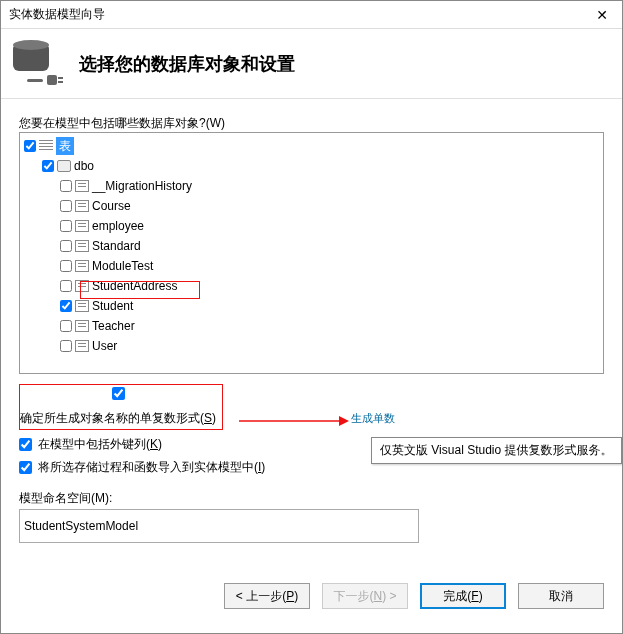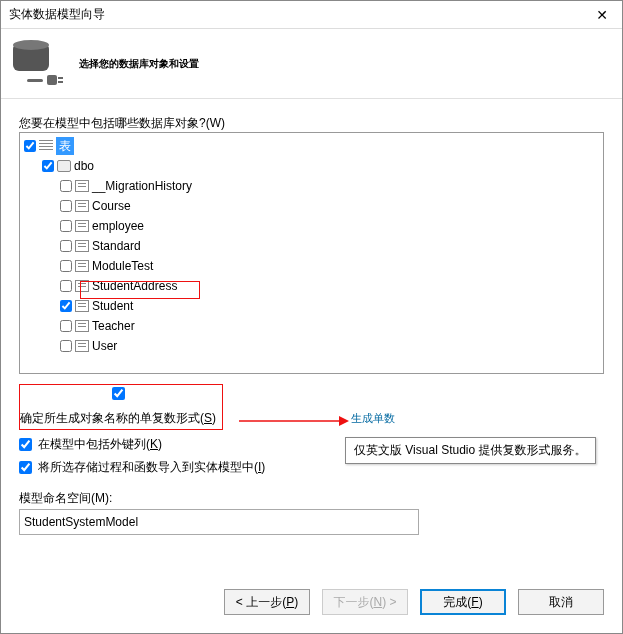--- a/index.html
+++ b/index.html
@@ -44,21 +44,21 @@
   content:""; position:absolute; top:-5px; left:0; width:36px; height:10px;
   background:#777; border-radius:50%;
 }
 .plug {
   position:absolute; bottom:2px; right:0px; width:28px; height:14px;
 }
 .plug .cord { position:absolute; left:-6px; top:6px; width:16px; height:3px; background:#666; border-radius:2px;}
 .plug .head { position:absolute; right:4px; top:2px; width:10px; height:10px; background:#666; border-radius:2px;}
 .plug .prong { position:absolute; right:-2px; top:4px; width:5px; height:2px; background:#666;}
 .plug .prong2 { position:absolute; right:-2px; top:8px; width:5px; height:2px; background:#666;}
-.header-title { font-weight: bold; font-size: 10px; }
+.header-title { font-weight: bold; font-size: 18px; }
 
 .content { padding: 16px 18px 0 18px; }
 .prompt { font-size: 12px; margin-bottom: 0; }
 
 .tree-box {
   border: 1px solid #999;
   height: 242px;
   overflow-y: scroll;
   background: #fff;
   padding: 4px 2px;
@@ -104,27 +104,27 @@
   position:absolute;
   border:1px solid #888;
   background:#fff;
   padding:4px 8px;
   font-size:12px;
   box-shadow: 1px 1px 2px rgba(0,0,0,0.2);
 }
 
 .ns-label { margin-top:14px; font-size:12px; }
 .ns-input {
-  width: 400px; height:26px; border:1px solid #aaa; padding:2px 4px;
+  width: 400px; height:34px; border:1px solid #aaa; padding:2px 4px;
   font-size:12px; margin-top:2px;
 }
 
 .footer {
   position:absolute;
-  bottom:18px; left:0; right:0;
+  bottom:24px; left:0; right:0;
   display:flex;
   justify-content:flex-end;
   gap:12px;
   padding-right:18px;
 }
 .btn {
   min-width:86px; height:26px;
   border:1px solid #999;
   background:#f3f3f3;
   font-size:12px;
@@ -258,21 +258,21 @@
   </div>
   <input class="ns-input" value="StudentSystemModel" style="">
 </div>
 
 <svg class="arrow-svg" style="left:238px; top:412px;" width="110" height="16">
   <line x1="0" y1="8" x2="100" y2="8" stroke="#e11" stroke-width="1.5"></line>
   <polygon points="100,3 110,8 100,13" fill="#e11"></polygon>
 </svg>
 <div class="annotation" style="left:350px; top:410px;">生成单数</div>
 
-<div class="tooltip" style="left:344px; top:436px;">仅英文版 Visual Studio 提供复数形式服务。</div>
+<div class="tooltip" style="left:370px; top:436px;">仅英文版 Visual Studio 提供复数形式服务。</div>
 
 <div class="footer">
   <button class="btn">
     <span>&lt; 上一步(</span>
       <span class="u">P</span>
       <span>)</span>
   </button>
   <button class="btn disabled">
     <span>下一步(</span>
       <span class="u">N</span>

